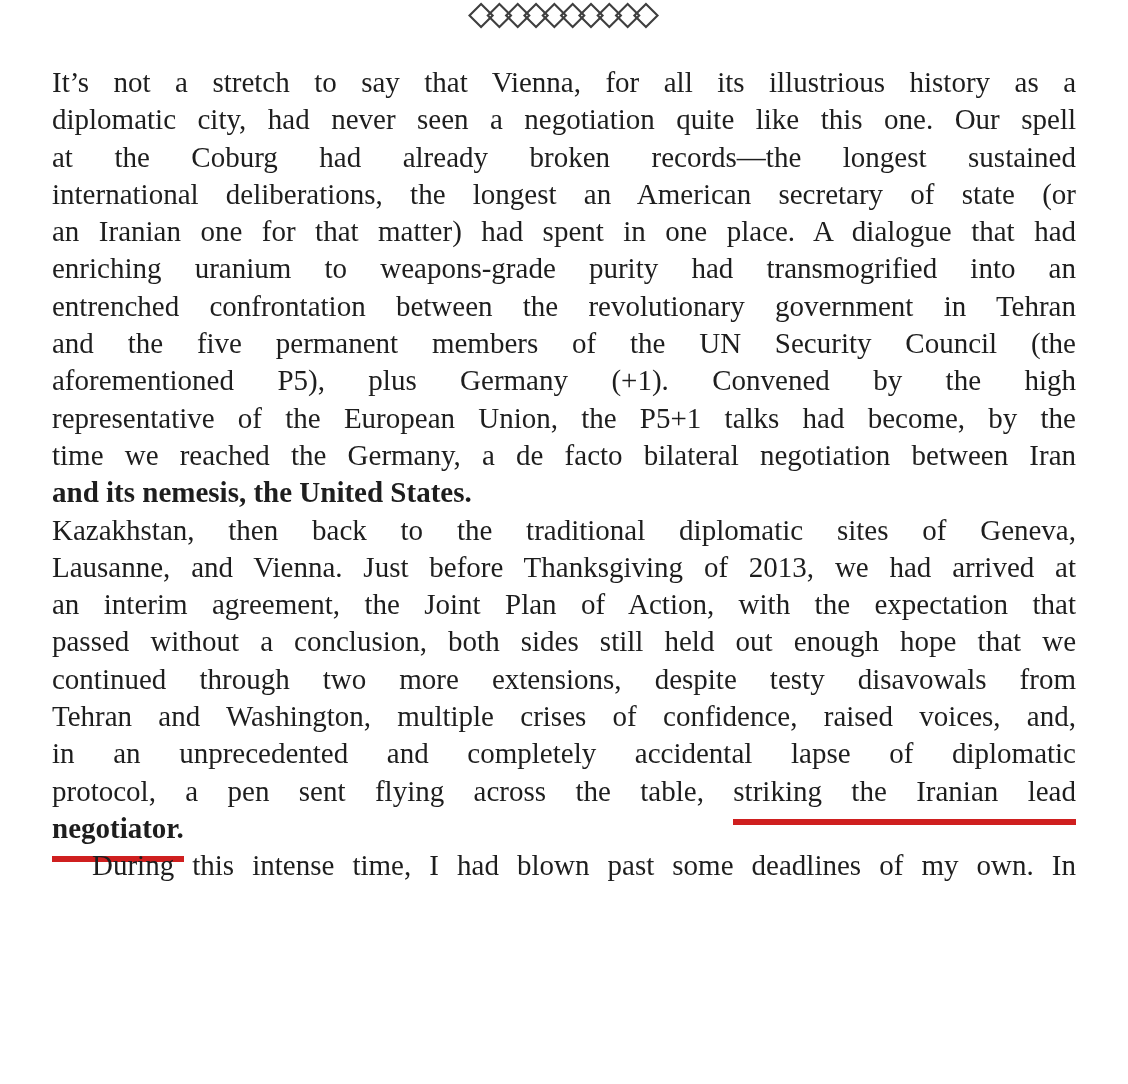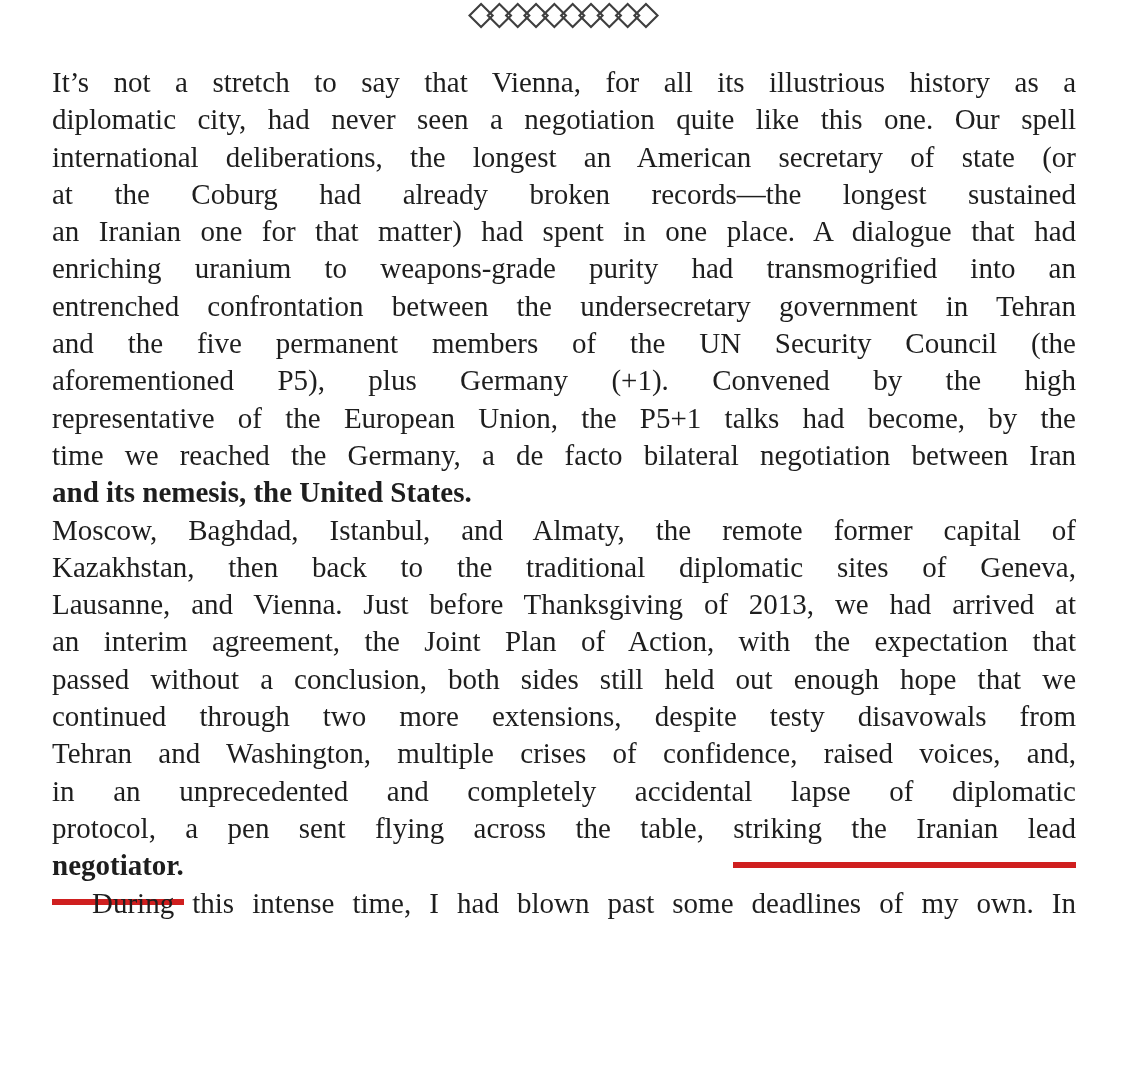--- a/index.html
+++ b/index.html
@@ -44,21 +44,21 @@
   .line.no-just {
     text-align-last: left;
     font-weight: bold;
     -moz-text-align-last: left;
   }
   .line.indent {
     text-indent: 40px;
   }
   .redline {
     border-bottom: 6px solid var(--underline-color, #cf1f1f);
-    padding-bottom: 18px;
+    padding-bottom: 12px;
   }
 </style>
 </head>
 <body>
 
 <div class="page" style="color: rgb(30, 30, 30);">
 
   <div class="ornament-wrap">
     <svg width="192" height="27" viewBox="0 0 198 28" aria-hidden="true">
       <g id="ornament-group" fill="none" stroke-width="2.2" stroke-linejoin="miter" stroke="#3f3f3f">
@@ -73,33 +73,32 @@
           <path d="M 153 14 L 165 2 L 177 14 L 165 26 Z"></path>
           <path d="M 172 14 L 184 2 L 196 14 L 184 26 Z"></path>
         </g>
     </svg>
   </div>
 
   <div class="text-block" id="text-block">
       <div class="paragraph">
         <div class="line">It’s not a stretch to say that Vienna, for all its illustrious history as a</div>
         <div class="line">diplomatic city, had never seen a negotiation quite like this one. Our spell</div>
+        <div class="line">at the Coburg had already broken records—the longest sustained</div>
         <div class="line">international deliberations, the longest an American secretary of state (or</div>
-        <div class="line">at the Coburg had already broken records—the longest sustained</div>
         <div class="line">an Iranian one for that matter) had spent in one place. A dialogue that had</div>
         <div class="line">enriching uranium to weapons-grade purity had transmogrified into an</div>
-        <div class="line">entrenched confrontation between the undersecretary government in Tehran</div>
+        <div class="line">entrenched confrontation between the revolutionary government in Tehran</div>
         <div class="line">and the five permanent members of the UN Security Council (the</div>
         <div class="line">aforementioned P5), plus Germany (+1). Convened by the high</div>
         <div class="line">representative of the European Union, the P5+1 talks had become, by the</div>
         <div class="line">time we reached the Germany, a de facto bilateral negotiation between Iran</div>
         <div class="line no-just">and its nemesis, the United States.</div>
       </div>
       <div class="paragraph">
-        <div class="line">Moscow, Baghdad, Istanbul, and Almaty, the remote former capital of</div>
         <div class="line">Kazakhstan, then back to the traditional diplomatic sites of Geneva,</div>
         <div class="line">Lausanne, and Vienna. Just before Thanksgiving of 2013, we had arrived at</div>
         <div class="line">an interim agreement, the Joint Plan of Action, with the expectation that</div>
         <div class="line">passed without a conclusion, both sides still held out enough hope that we</div>
         <div class="line">continued through two more extensions, despite testy disavowals from</div>
         <div class="line">Tehran and Washington, multiple crises of confidence, raised voices, and,</div>
         <div class="line">in an unprecedented and completely accidental lapse of diplomatic</div>
         <div class="line">protocol, a pen sent flying across the table, <span class="redline">striking the Iranian lead</span></div>
         <div class="line no-just"><span class="redline">negotiator.</span></div>
       </div>

